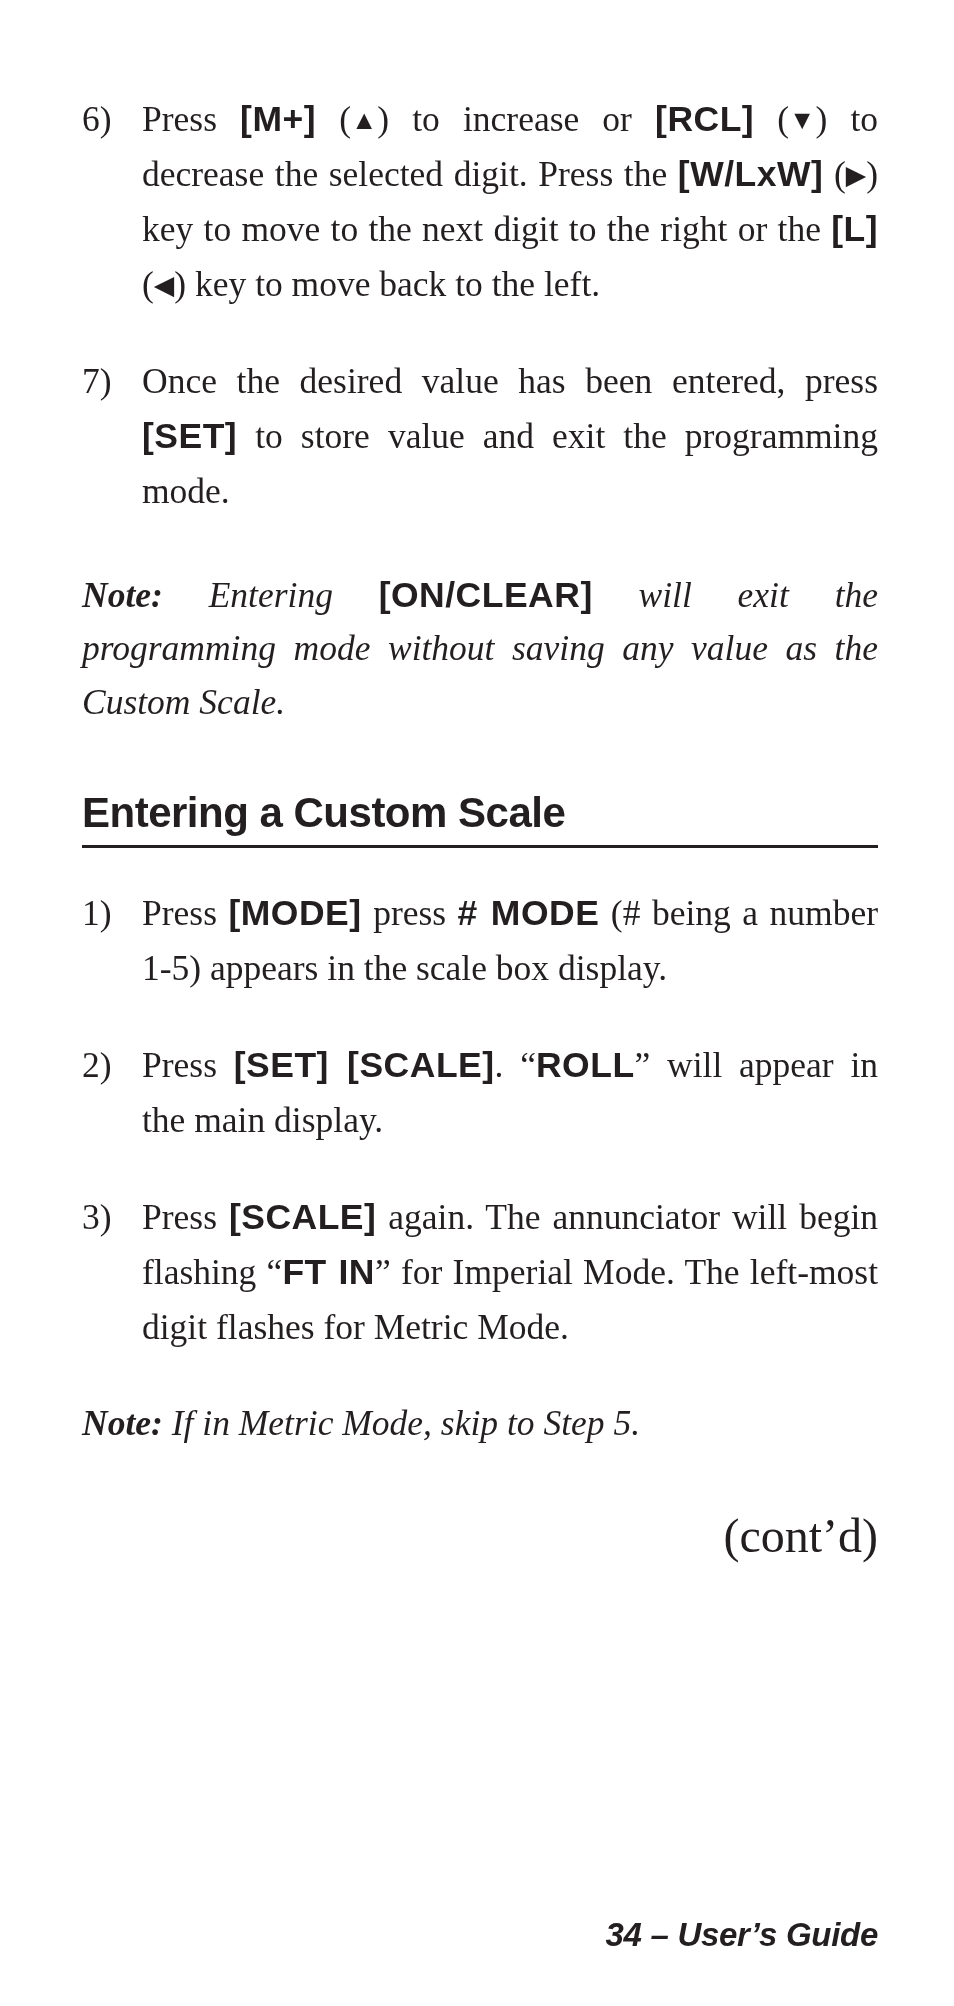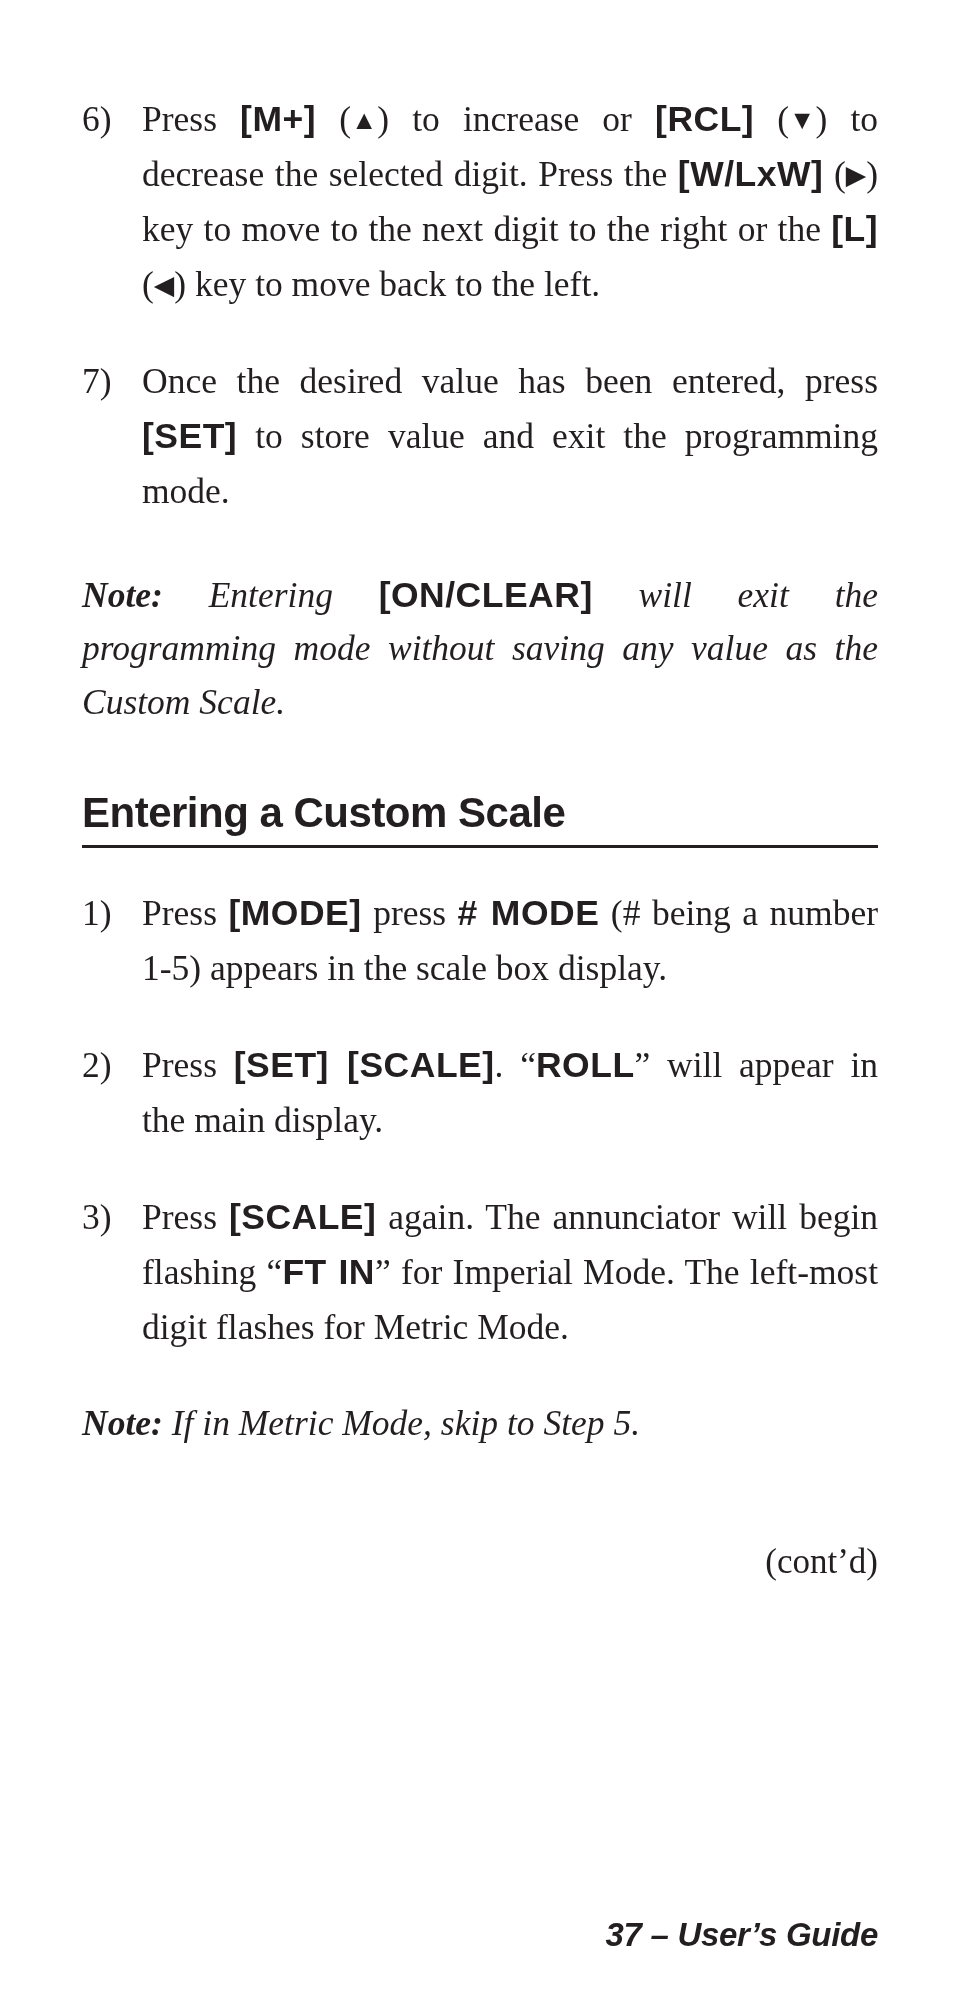--- a/index.html
+++ b/index.html
@@ -64,22 +64,22 @@
       margin-top: 60px;
       margin-bottom: 8px;
     }
     .rule {
       border: none;
       border-top: 3px solid #231f20;
       margin: 0 0 38px 0;
     }
     .contd {
       text-align: right;
-      font-size: 35px;
-      margin-top: 92px;
+      font-size: 48px;
+      margin-top: 58px;
     }
     .footer {
       position: absolute;
       bottom: 52px;
       right: 76px;
       font-family: 'Arial Narrow', Arial, Helvetica, sans-serif;
       font-weight: 700;
       font-style: italic;
       font-size: 33px;
       letter-spacing: -0.3px;
@@ -122,15 +122,15 @@
         <div class="ol-body"><span>Press </span><span class="bold-sans">[SCALE]</span><span> again. The annunciator will begin flashing “</span><span class="bold-sans">FT IN</span><span>” for Imperial Mode. The left-most digit flashes for Metric Mode.</span></div>
       </div>
     </div>
 
   <div class="note-block" style="margin-top:10px;margin-bottom:8px;text-align:left;">
     <span class="note-label">Note:</span><span class="note-body"> If in Metric Mode, skip to Step 5.</span>
   </div>
 
   <div class="contd">(cont’d)</div>
 
-  <div class="footer">37 – User’s Guide</div>
+  <div class="footer">34 – User’s Guide</div>
 
 </div>
 
 </body></html>

